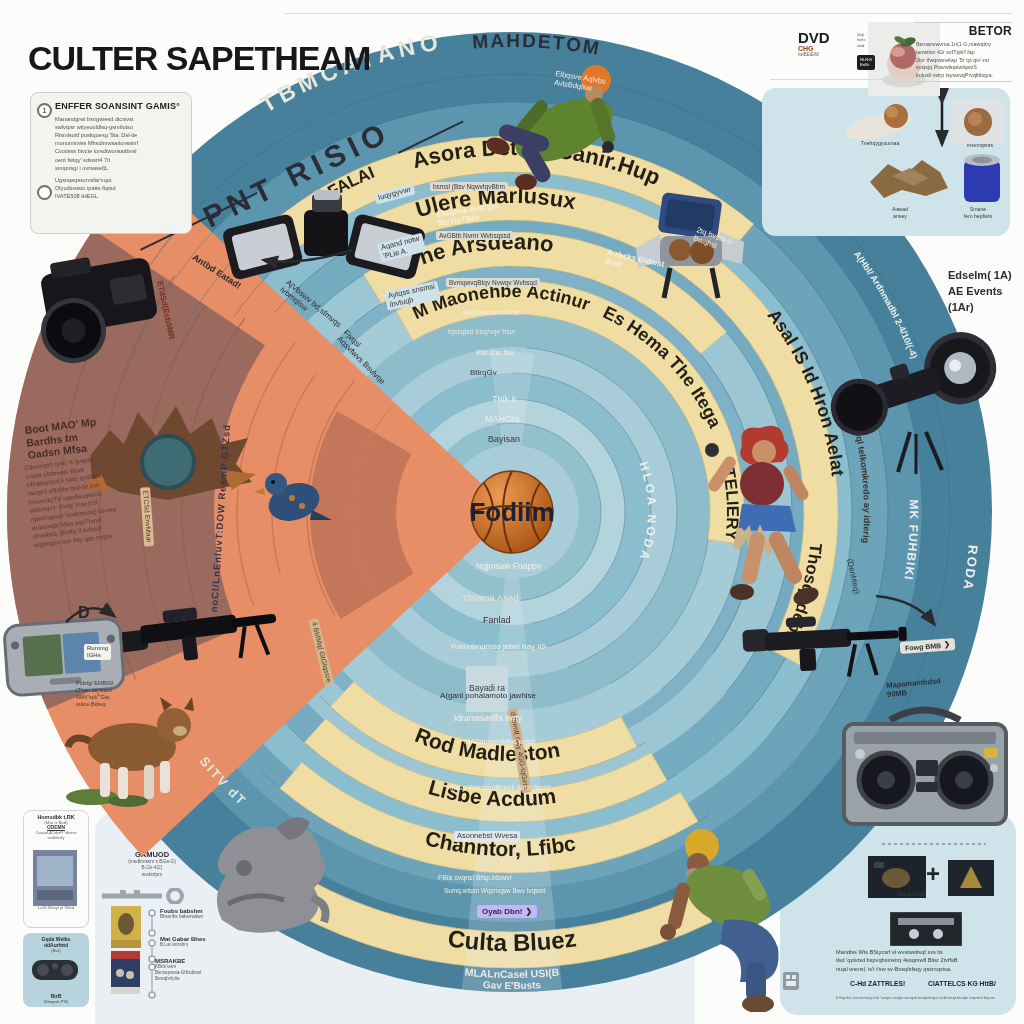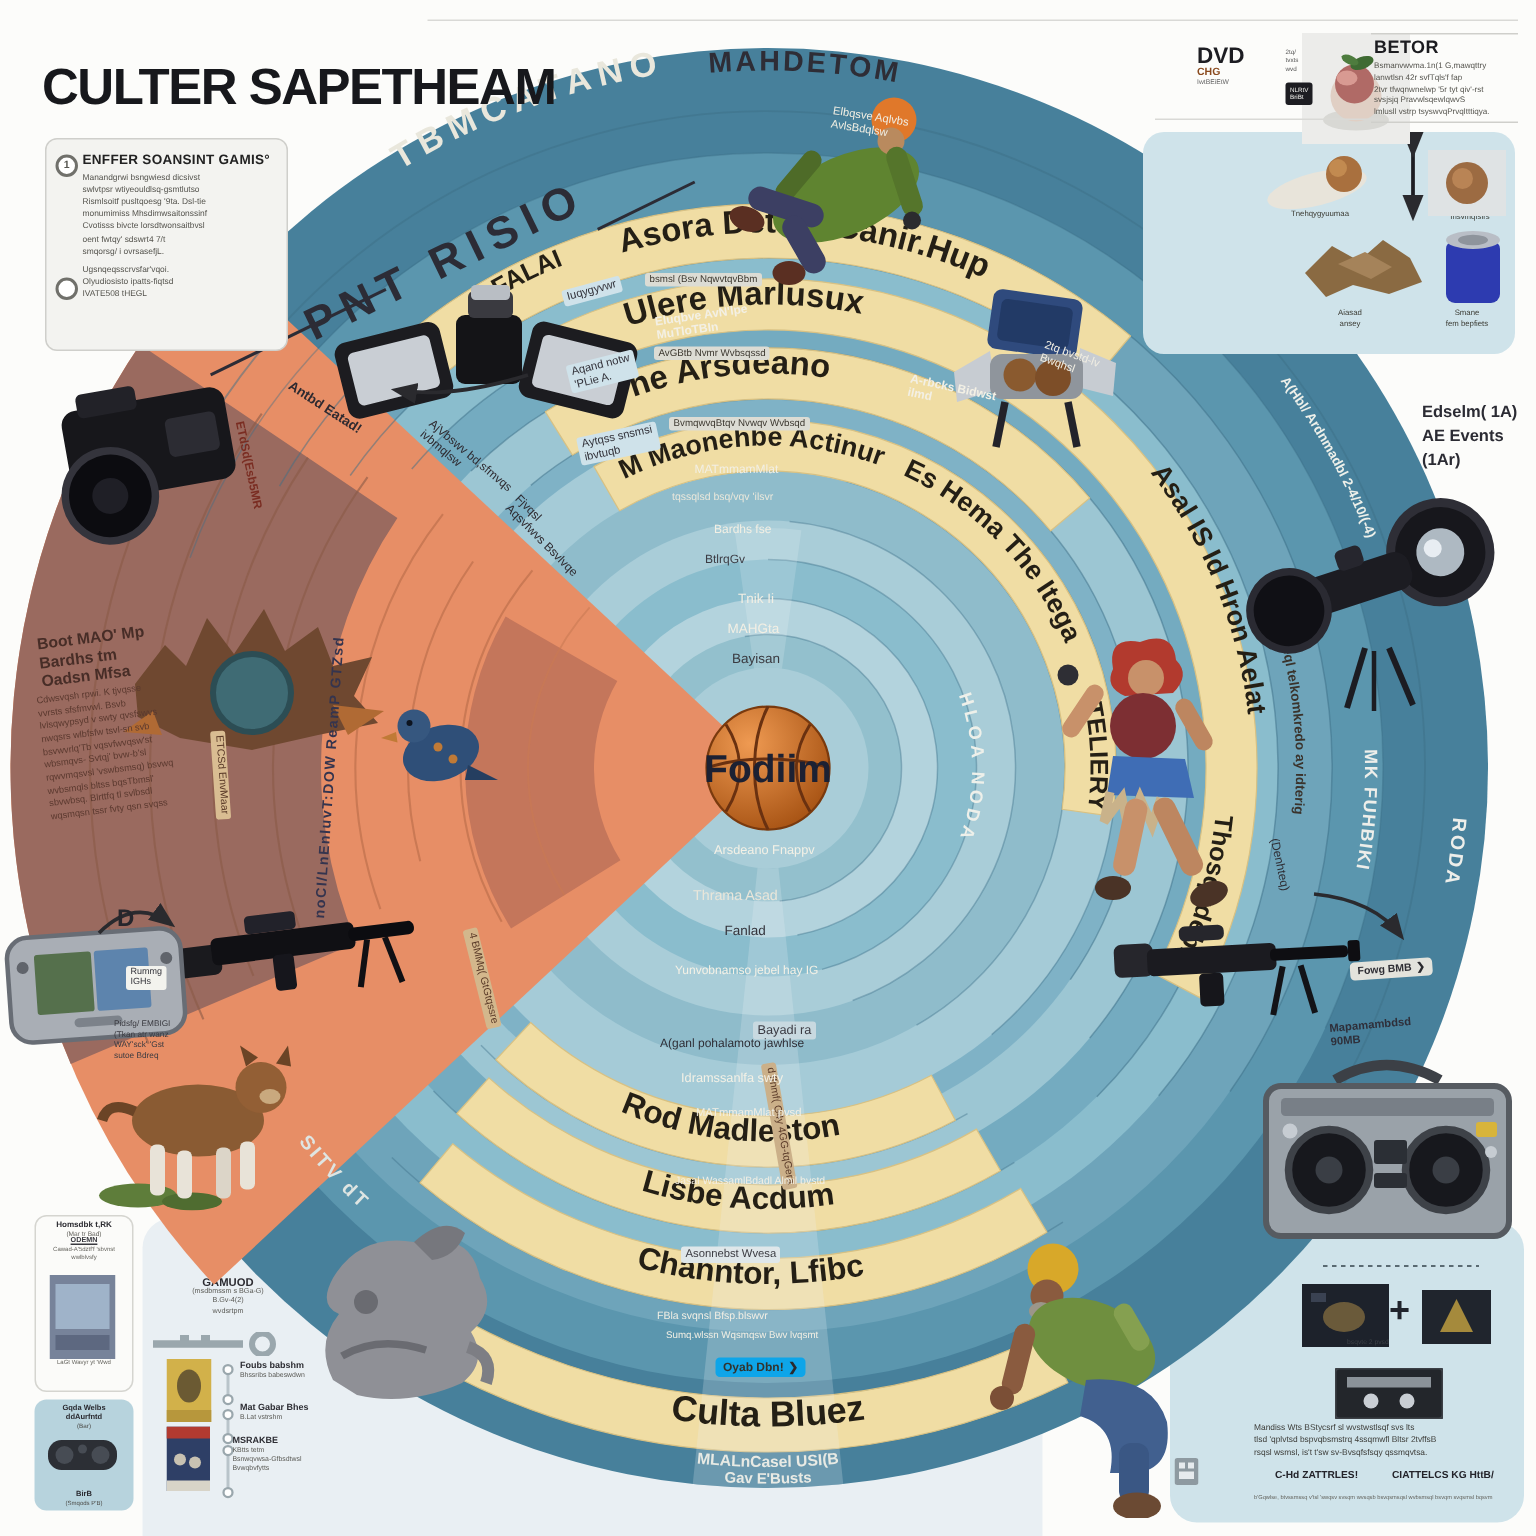--- a/index.html
+++ b/index.html
@@ -24,21 +24,21 @@
   #info-card h3{margin:0;font-size:9px;font-weight:800;color:#222;letter-spacing:0.2px;}
   #info-card p{margin:4px 0 0;font-size:5.6px;line-height:1.45;color:#55544e;white-space:pre-line;}
   #dvd-block{position:absolute;left:798px;top:30px;z-index:50;width:58px;}
   #dvd-block .dvd{font-size:15px;font-weight:900;color:#1d1d22;line-height:1;}
   #dvd-block .chg{font-size:7px;font-weight:700;color:#8a4a1e;}
   #dvd-block .cap{font-size:4.5px;color:#666;}
   #mini-note{position:absolute;left:857px;top:32px;z-index:50;font-size:4.2px;color:#555;white-space:pre-line;line-height:1.3;}
   #mini-chip{position:absolute;left:857px;top:55px;z-index:50;background:#1d1d22;color:#f2f2ee;
              font-size:4.2px;padding:2px 3px;border-radius:2px;white-space:pre-line;line-height:1.3;}
   #betor{position:absolute;left:916px;top:24px;width:96px;z-index:50;}
-  #betor h3{margin:0;font-size:12px;font-weight:900;color:#1c1c20;letter-spacing:0.3px;}
+  #betor h3{margin:0;font-size:12px;font-weight:900;color:#1c1c20;letter-spacing:0.3px;text-align:right;}
   #betor p{margin:3px 0 0;font-size:5.4px;line-height:1.45;color:#55544e;white-space:pre-line;}
   #supplies{position:absolute;left:762px;top:88px;width:248px;height:148px;background:#cfe3ea;
             border-radius:14px;z-index:20;}
   #supplies .cap{position:absolute;font-size:5.2px;color:#3b3b33;text-align:center;white-space:pre-line;line-height:1.25;}
   #right-note{position:absolute;left:948px;top:268px;z-index:20;font-size:11px;font-weight:700;
               color:#2b2b33;line-height:1.45;white-space:pre-line;}
   #legend-panel{position:absolute;left:95px;top:812px;width:600px;height:212px;background:#e9eff3;
                 border-radius:20px 6px 0 0;z-index:5;}
   #legend-head{position:absolute;left:112px;top:850px;z-index:6;width:80px;text-align:center;}
   #legend-head .t{font-size:7.5px;font-weight:800;color:#2d2d33;}
@@ -64,21 +64,21 @@
             border-radius:18px;z-index:4;}
   #br-body{position:absolute;left:836px;top:948px;width:176px;z-index:6;font-size:5.6px;color:#3c3c38;
            line-height:1.5;white-space:pre-line;}
   #br-bold1{position:absolute;left:850px;top:980px;z-index:6;font-size:6.8px;font-weight:900;color:#23232a;}
   #br-bold2{position:absolute;left:928px;top:980px;z-index:6;font-size:6.8px;font-weight:900;color:#23232a;}
   #br-fine{position:absolute;left:836px;top:996px;width:176px;z-index:6;font-size:3.8px;color:#63635d;}
   #plus-sign{position:absolute;left:926px;top:860px;z-index:6;font-size:24px;font-weight:900;color:#20242c;}
   .chip{position:absolute;z-index:45;display:flex;align-items:center;gap:3px;border-radius:3px;
         padding:2px 5px;font-weight:700;}
   #chip-fowg{left:900px;top:640px;background:#e3e3dc;color:#2f2f35;font-size:7px;transform:rotate(-4deg);}
-  #chip-oyab{left:477px;top:905px;background:#0ea5e9;color:#33332d;font-size:8px;}
+  #chip-oyab{left:477px;top:905px;background:#c4b5fd;color:#33332d;font-size:8px;}
   .chev{color:#2a2a2e;font-weight:900;}
 </style>
 </head>
 <body>
 
 <div class="canvas">
 
   <svg id="wheel" width="1024" height="1024" style="position:absolute;left:0;top:0;z-index:10;">
       <defs>
         <path id="bp0" d="M 45.78088129306309 552.788887605904 A 468 468 0 0 1 895.3631567272482 243.56622778771037" fill="none"></path>
@@ -246,25 +246,25 @@
       <div class="fl" style="left: 886px; top: 682px; transform: rotate(-5deg); font-size: 7.5px; color: rgb(47, 47, 58); font-weight: 700;">Mapamambdsd
 90MB</div>
       <div class="fl" style="left: 854px; top: 558px; transform: rotate(78deg); font-size: 8px; color: rgb(47, 47, 54);">(Denhteq)</div>
       <div class="fl" style="left: 463px; top: 308px; font-size: 8px; color: rgb(242, 239, 228);">MATmmamMlat</div>
       <div class="fl" style="left: 448px; top: 328px; font-size: 7px; color: rgb(233, 231, 219);">tqssqlsd bsq/vqv 'ilsvr</div>
       <div class="fl" style="left: 476px; top: 348px; font-size: 8px; color: rgb(242, 239, 228);">Bardhs fse</div>
       <div class="fl" style="left: 470px; top: 368px; font-size: 8px; color: rgb(60, 60, 68);">BtlrqGv</div>
       <div class="fl" style="left: 492px; top: 394px; font-size: 9px; color: rgb(242, 239, 228);">Tnik Ii</div>
       <div class="fl" style="left: 485px; top: 414px; font-size: 9px; color: rgb(242, 239, 228);">MAHGta</div>
       <div class="fl" style="left: 488px; top: 434px; font-size: 9px; color: rgb(58, 58, 64);">Bayisan</div>
-      <div class="fl" style="left: 476px; top: 562px; font-size: 8.5px; color: rgb(244, 241, 230);">Arsdeano Fnappv</div>
+      <div class="fl" style="left: 476px; top: 562px; font-size: 8.5px; color: rgb(244, 241, 230);">Ngjinsaw Fnappv</div>
       <div class="fl" style="left: 462px; top: 593px; font-size: 9.5px; color: rgb(233, 230, 218);">Thrama Asad</div>
       <div class="fl" style="left: 483px; top: 615px; font-size: 9px; color: rgb(51, 51, 59);">Fanlad</div>
       <div class="fl" style="left: 450px; top: 642px; font-size: 8px; color: rgb(244, 241, 230);">Yunvobnamso jebel hay IG</div>
-      <div class="fl" style="left: 466px; top: 681px; font-size: 8.5px; color: rgb(58, 58, 66); background: rgb(200, 217, 224); padding: 1px 3px; border-radius: 2px; margin-left: 36px;">Bayadi ra</div>
+      <div class="fl" style="left: 466px; top: 666px; font-size: 8.5px; color: rgb(58, 58, 66); background: rgb(200, 217, 224); padding: 18px 3px; border-radius: 2px;">Bayadi ra</div>
       <div class="fl" style="left: 440px; top: 691px; font-size: 8px; color: rgb(47, 47, 55);">A(ganl pohalamoto jawhlse</div>
       <div class="fl" style="left: 454px; top: 714px; font-size: 8.5px; color: rgb(244, 241, 230);">Idramssanlfa swty</div>
       <div class="fl" style="left: 464px; top: 738px; font-size: 7.5px; color: rgb(242, 239, 228);">MATmmamMlat pvsd</div>
       <div class="fl" style="left: 450px; top: 784px; font-size: 7px; color: rgb(242, 239, 228);">Jasal WassamlBdadl Almil bvstd</div>
       <div class="fl" style="left: 454px; top: 831px; font-size: 7.5px; color: rgb(58, 58, 64); background: rgb(223, 231, 234); padding: 1px 3px; border-radius: 2px;">Asonnebst Wvesa</div>
       <div class="fl" style="left: 438px; top: 874px; font-size: 7px; color: rgb(242, 239, 228);">FBla svqnsl Bfsp.blswvr</div>
       <div class="fl" style="left: 444px; top: 887px; font-size: 6.5px; color: rgb(242, 239, 228);">Sumq.wlssn Wqsmqsw Bwv lvqsmt</div>
       <div class="fl" style="left: 898px; top: 892px; font-size: 4.5px; color: rgb(60, 64, 70);">bsqvte 2 pvsd</div>
     </div>
 

